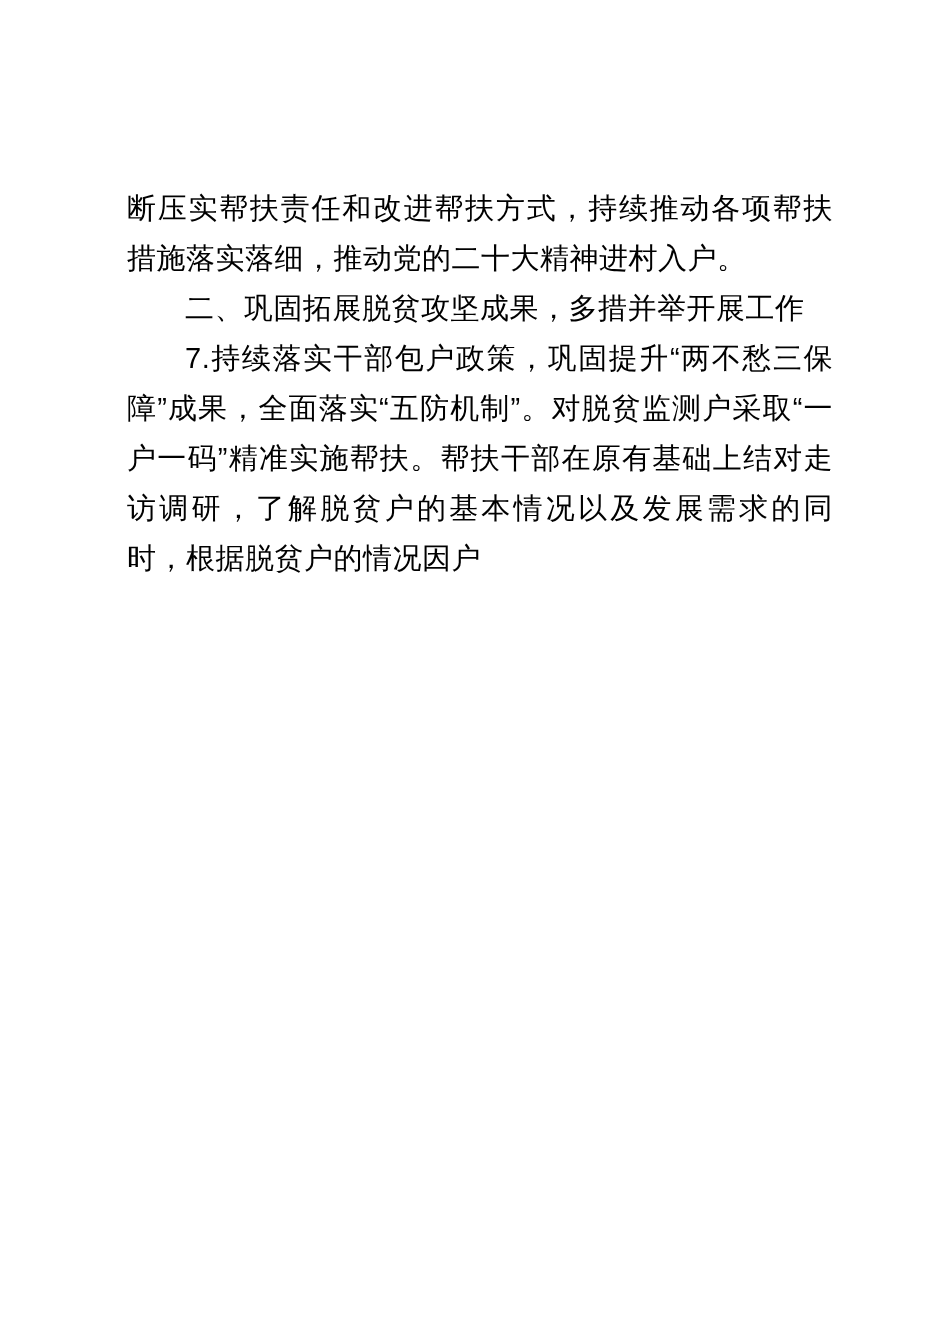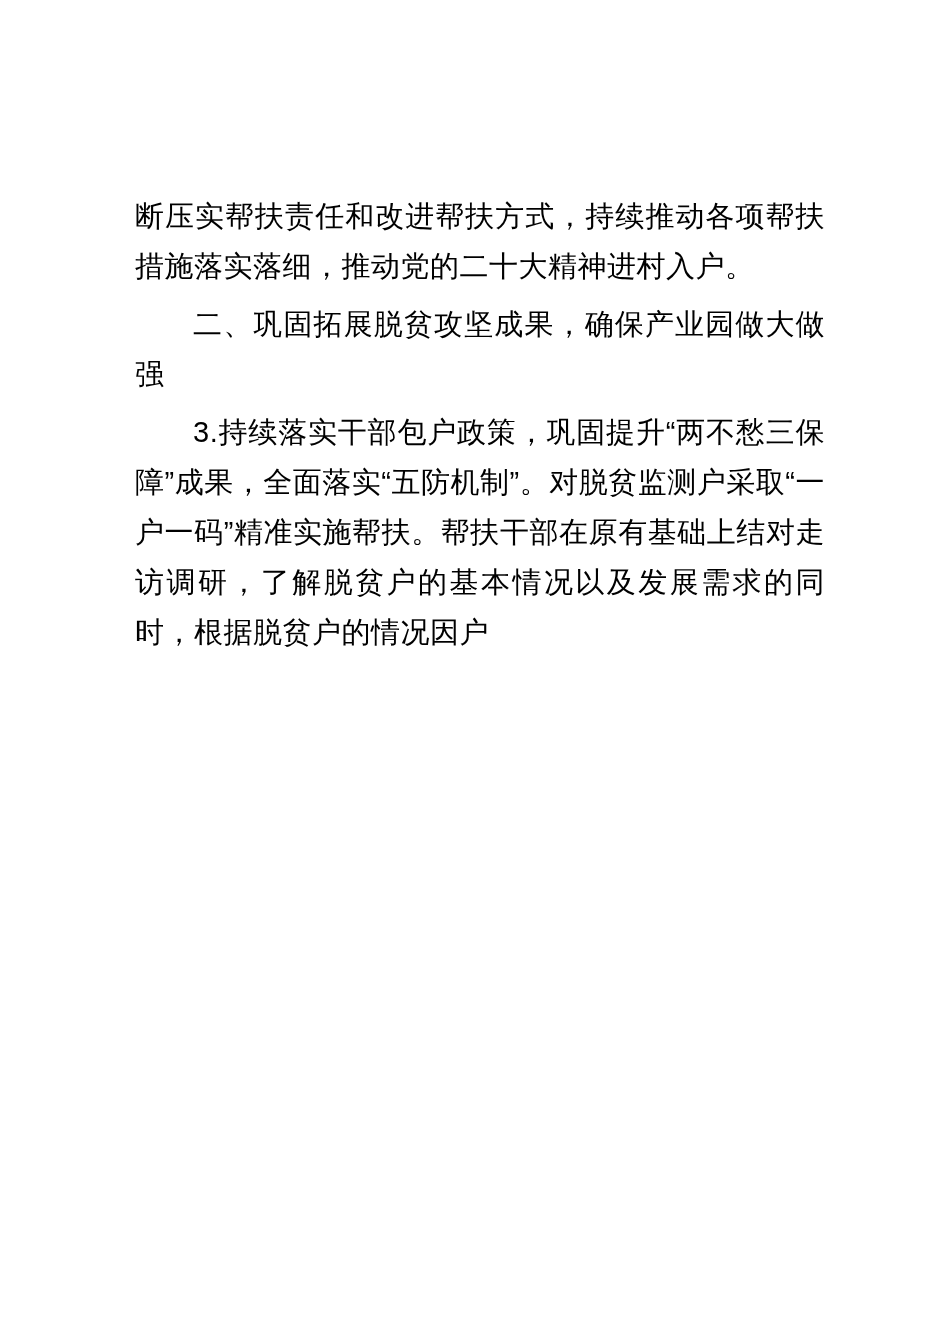--- a/index.html
+++ b/index.html
@@ -27,33 +27,33 @@
     top: 183px;
     width: 706px;
     color: #000000;
     font-size: 29px;
     line-height: 50px;
     text-align: justify;
     text-justify: inter-ideograph;
     letter-spacing: 0.5px;
   }
   .para {
-    margin: 8px;
+    margin: 0;
     padding: 0;
     text-indent: 58px;
   }
   .para.continuation {
     text-indent: 0;
   }
   .para.heading {
     font-weight: 400;
   }
 </style>
 </head>
 <body>
 
 <div class="page">
   <div class="text-block">
     <p class="para continuation">断压实帮扶责任和改进帮扶方式，持续推动各项帮扶措施落实落细，推动党的二十大精神进村入户。</p>
-    <p class="para heading">二、巩固拓展脱贫攻坚成果，确保产业园做大做强</p>
-    <p class="para">3.持续落实干部包户政策，巩固提升“两不愁三保障”成果，全面落实“五防机制”。对脱贫监测户采取“一户一码”精准实施帮扶。帮扶干部在原有基础上结对走访调研，了解脱贫户的基本情况以及发展需求的同时，根据脱贫户的情况因户</p>
+    <p class="para heading">二、巩固拓展脱贫攻坚成果，多措并举开展工作</p>
+    <p class="para">7.持续落实干部包户政策，巩固提升“两不愁三保障”成果，全面落实“五防机制”。对脱贫监测户采取“一户一码”精准实施帮扶。帮扶干部在原有基础上结对走访调研，了解脱贫户的基本情况以及发展需求的同时，根据脱贫户的情况因户</p>
   </div>
 </div>
 
 </body></html>

